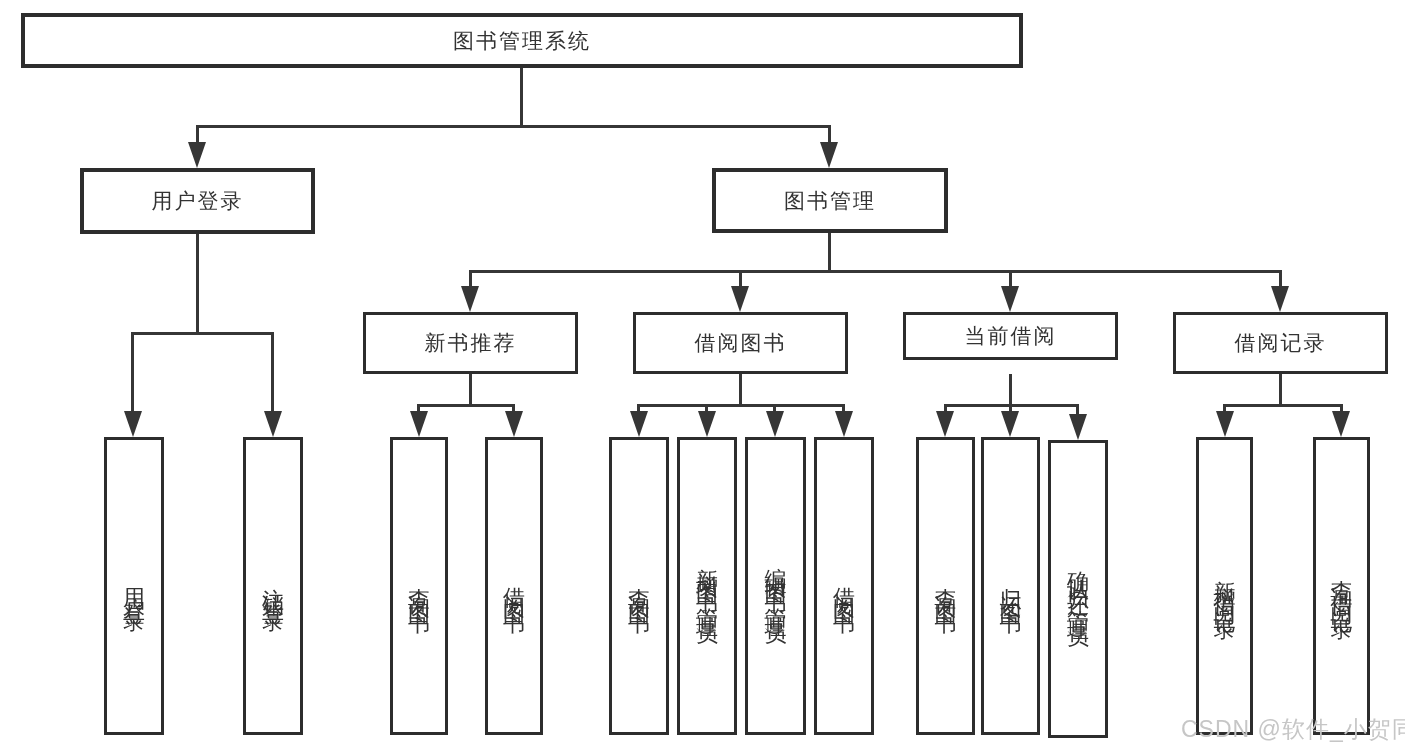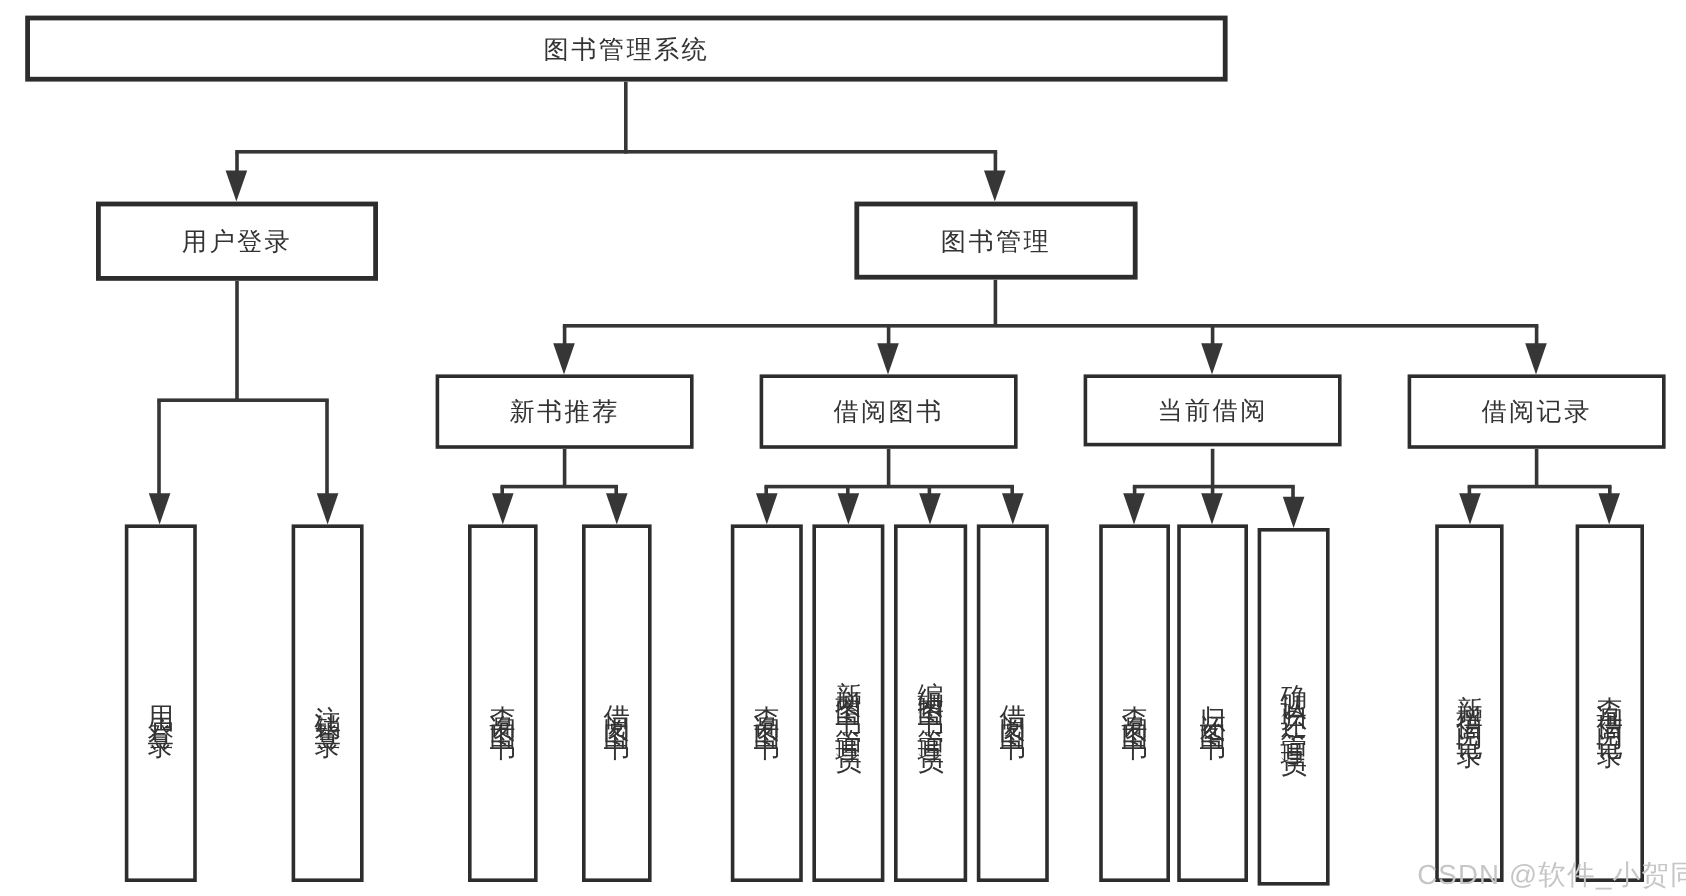--- a/index.html
+++ b/index.html
@@ -121,21 +121,21 @@
   <div class="box hdr l2" style="left:712px;top:168px;width:236px;height:65px;">
     <span>图书管理</span>
   </div>
 
   <div class="box hdr" style="left:363px;top:312px;width:215px;height:62px;">
     <span>新书推荐</span>
   </div>
   <div class="box hdr" style="left:633px;top:312px;width:215px;height:62px;">
     <span>借阅图书</span>
   </div>
-  <div class="box hdr" style="left:903px;top:312px;width:215px;height:60px;">
+  <div class="box hdr" style="left:903px;top:312px;width:215px;height:48px;">
     <span>当前借阅</span>
   </div>
   <div class="box hdr" style="left:1173px;top:312px;width:215px;height:62px;">
     <span>借阅记录</span>
   </div>
 
   <div class="box leaf" style="left:104px;top:437px;width:60px;height:298px;">
     <span>用户登录</span>
   </div>
   <div class="box leaf" style="left:243px;top:437px;width:60px;height:298px;">

